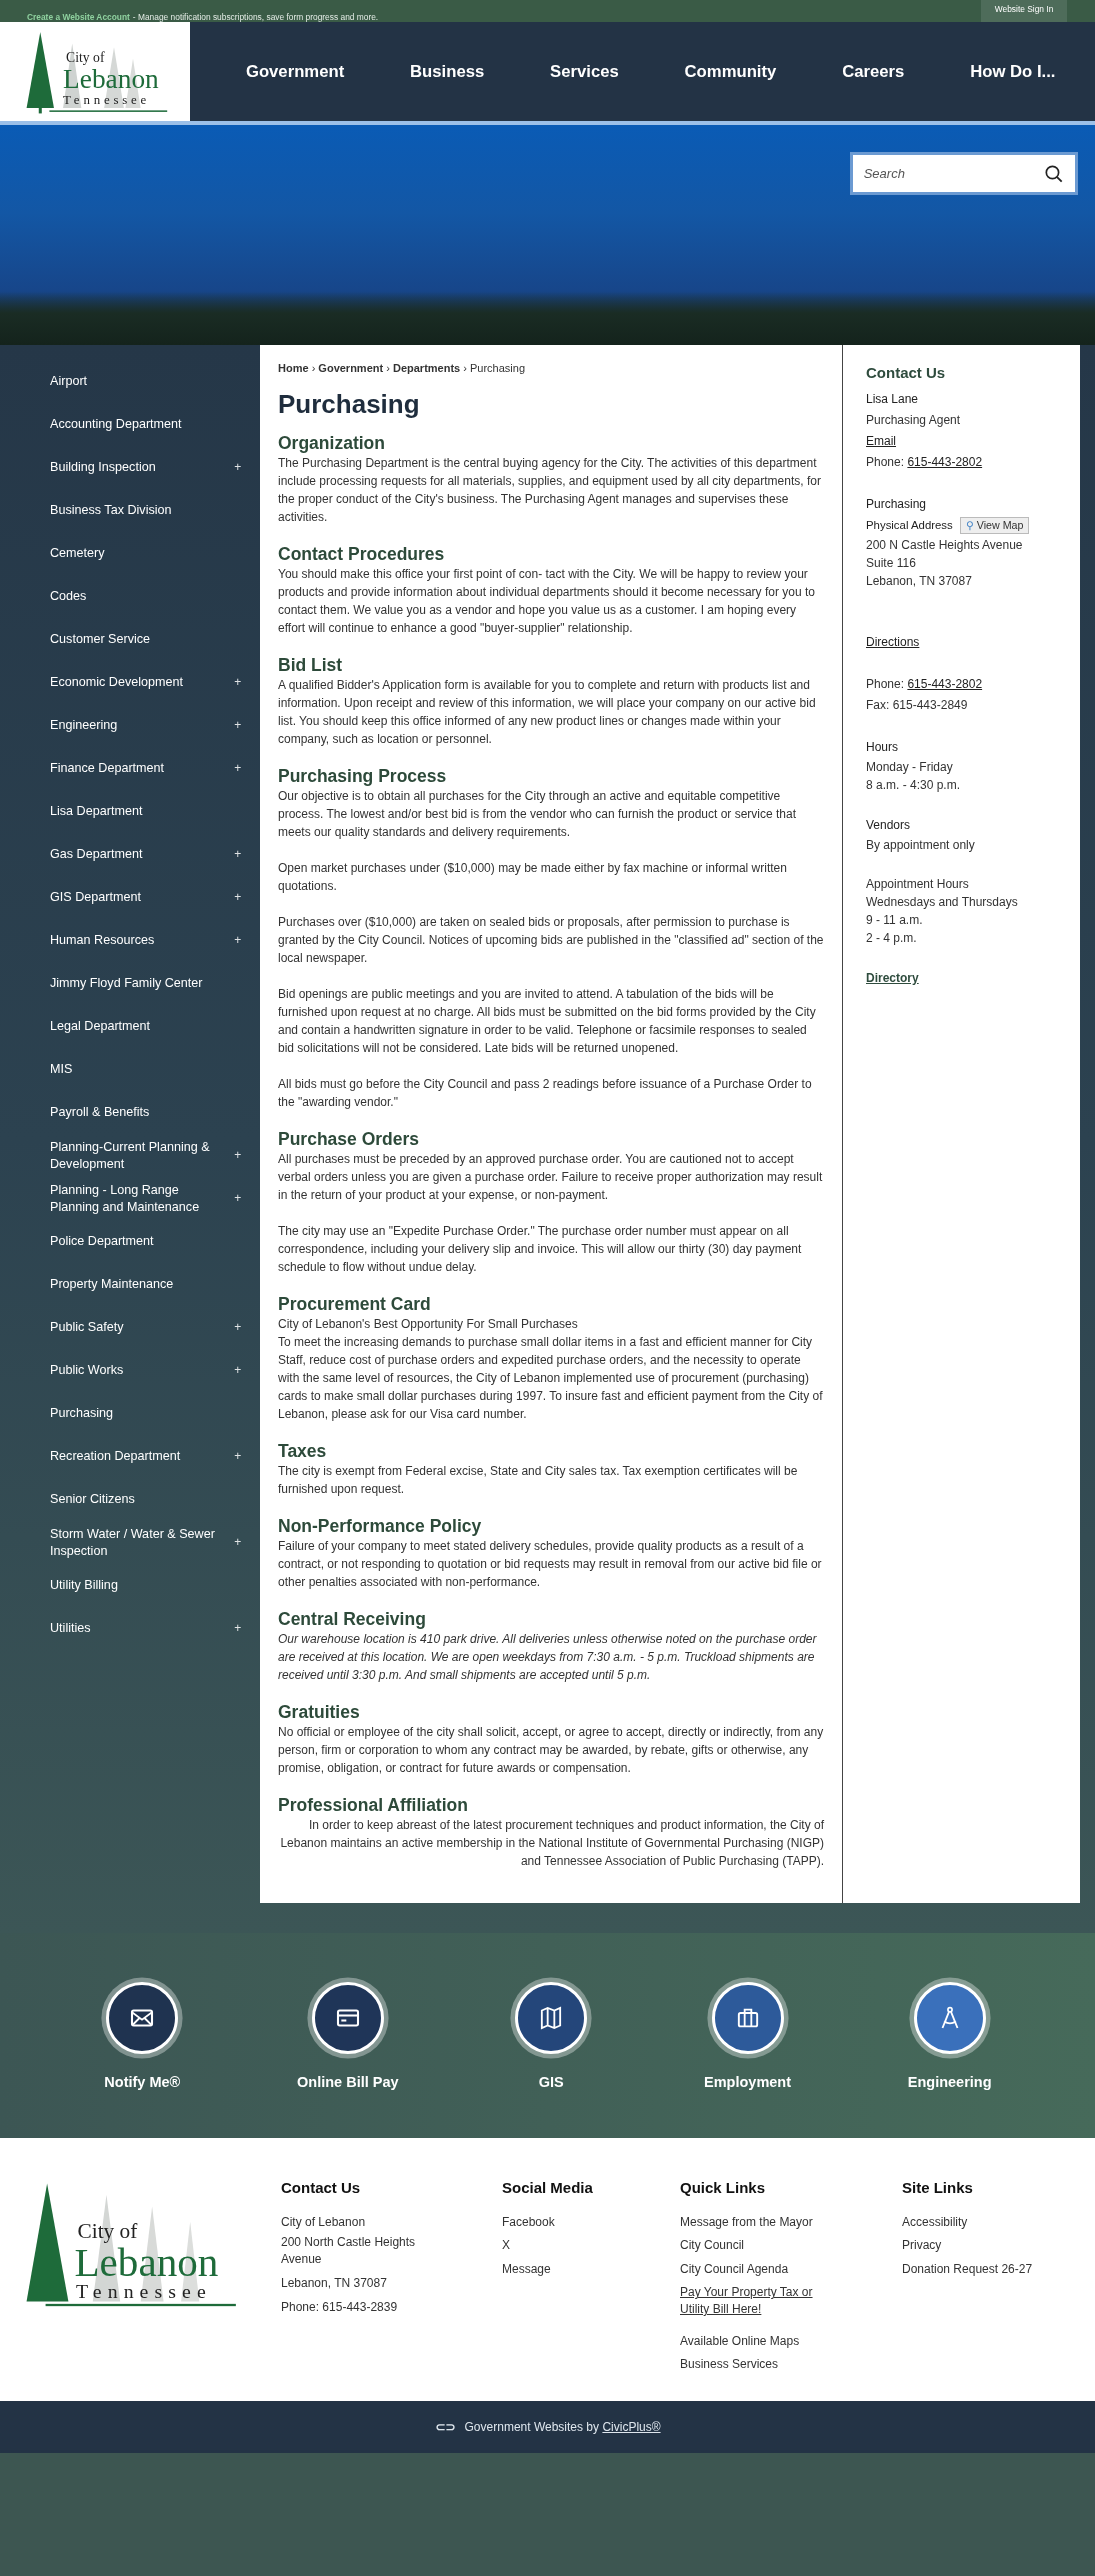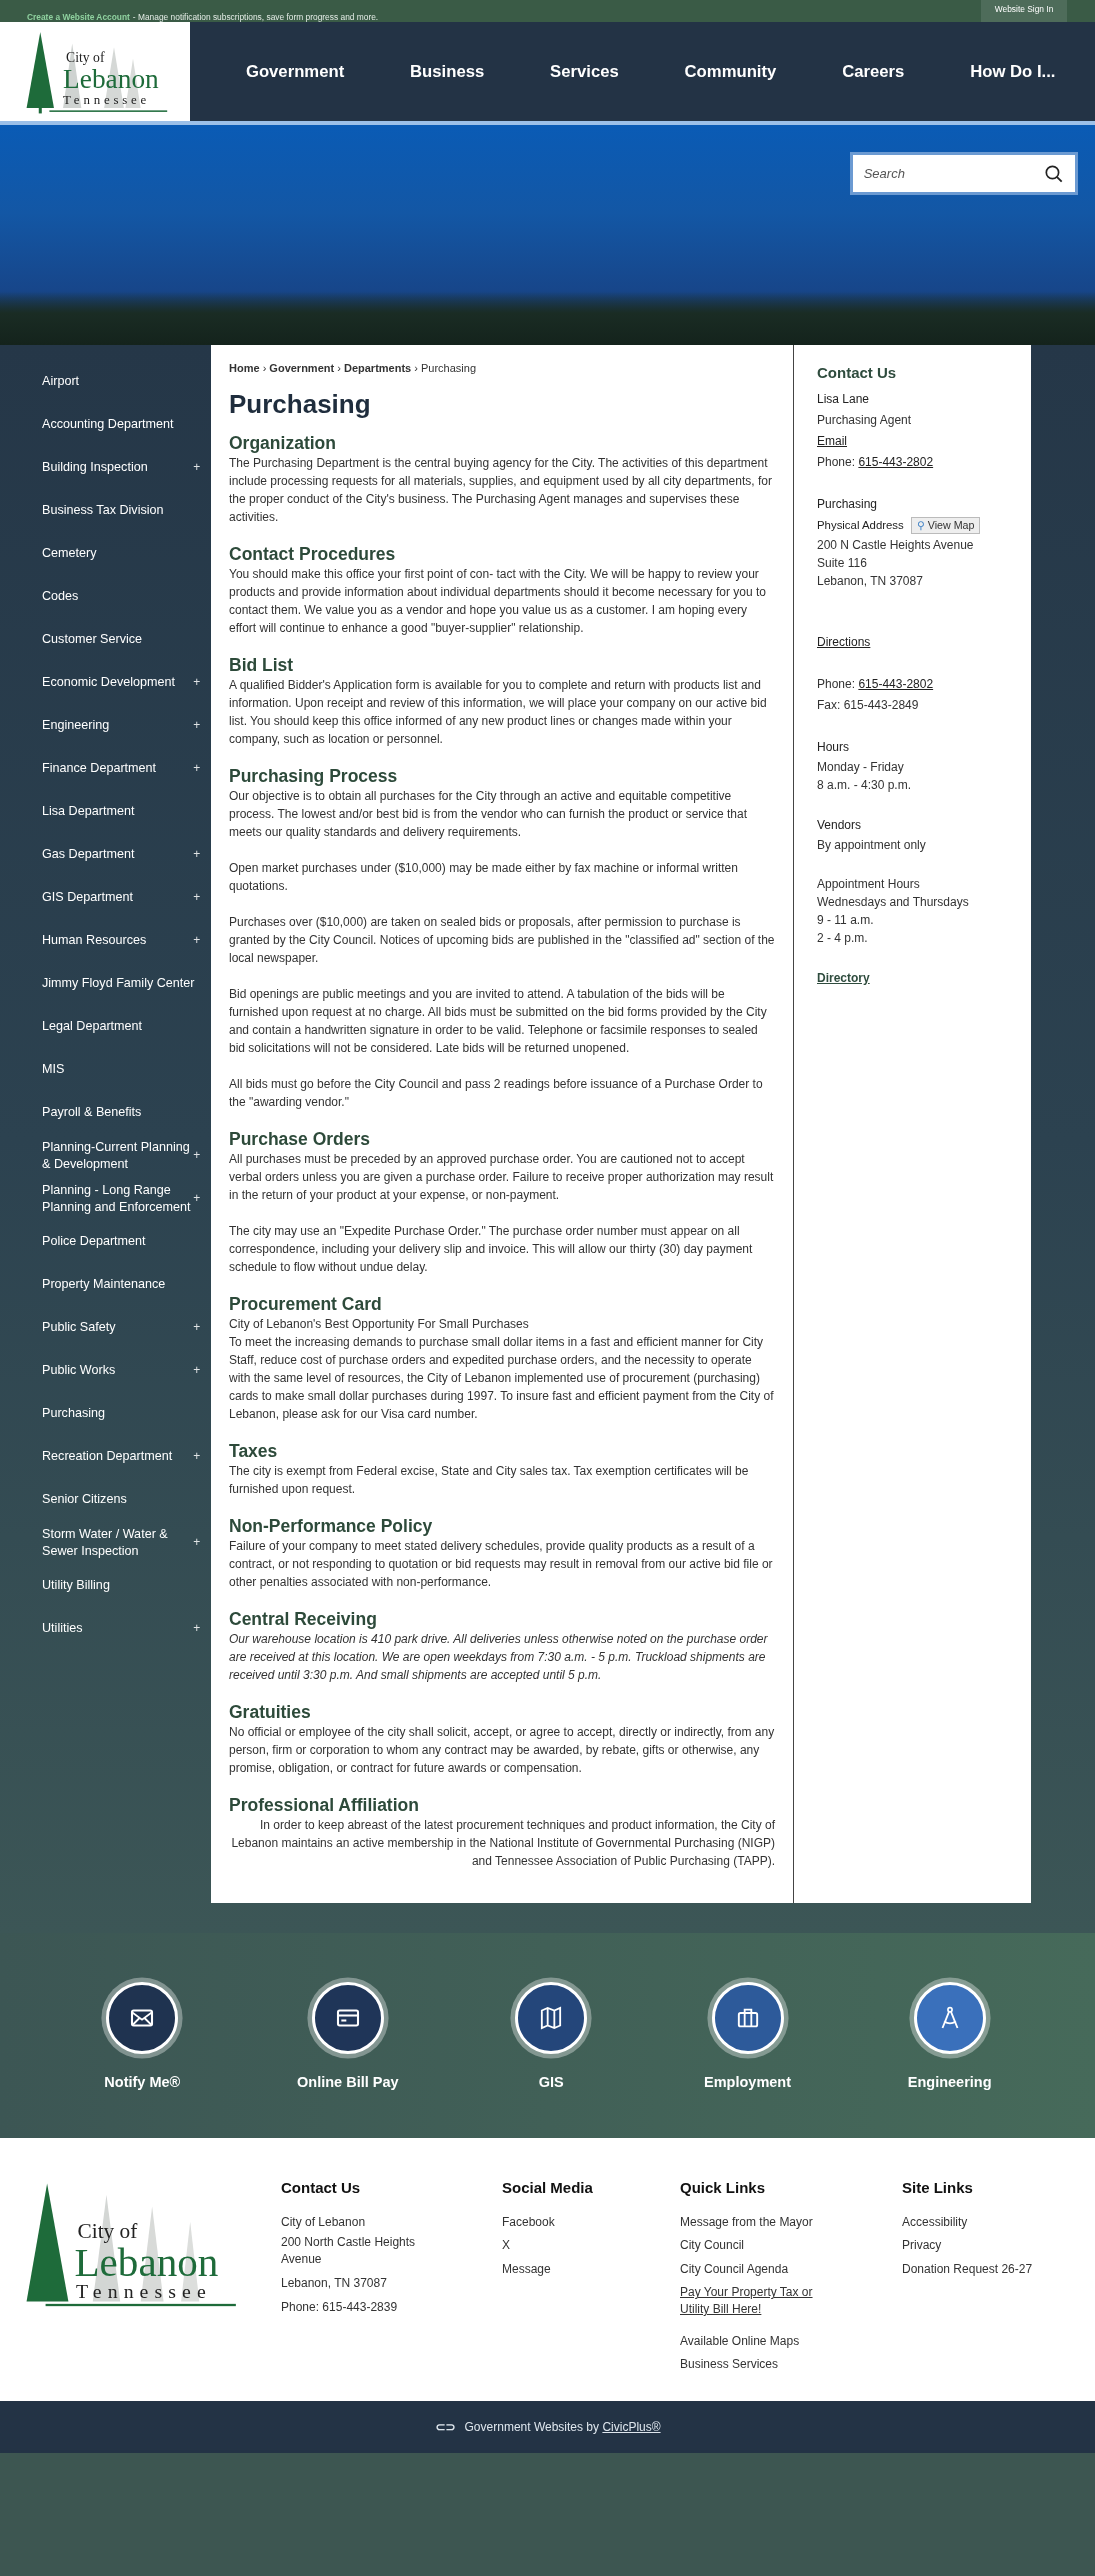--- a/index.html
+++ b/index.html
@@ -9,21 +9,21 @@
 .topbar .acct{color:#8fd19f;font-weight:bold;margin-right:3px}
 .signin{background:#4e6c5a;height:26px;display:flex;align-items:center;padding:0 13.7px;margin-right:29px;color:#fff;font-size:8.4px}
 .header{height:99px;background:#233345;display:flex;position:relative}
 .logo{width:190px;height:99px;background:#fff;display:flex;align-items:center;justify-content:center}
 .nav{display:flex;align-items:center;flex:1;justify-content:space-around;padding:0 7.6px 0 23px}
 .nav a{color:#fff;font-weight:bold;font-size:16.7px;text-decoration:none}
 .hero{height:224px;background:linear-gradient(180deg,#0a5bb5 0%,#1357a5 40%,#17468a 75%,#1b3040 92%,#102030 100%);position:relative;border-top:4.6px solid #9cc0e8}
 .trees{position:absolute;left:0;right:0;bottom:0;height:53px;background:linear-gradient(180deg,transparent 0%,#1a2c24 40%,#14231c 100%)}
 .search{position:absolute;right:18px;top:27px;width:228px;height:43px;background:#fff;border:3px solid #6b9ad2;display:flex;align-items:center;padding:0 10.7px;font-style:italic;color:#555;font-size:13px;justify-content:space-between}
 .main{display:flex;position:relative;background:linear-gradient(180deg,#253748 0%,#2c4250 50%,#3c5656 100%);padding-bottom:30px}
-.sidebar{width:211px;padding:15px 0}
+.sidebar{width:260px;padding:15px 8px}
 .side-item{display:flex;align-items:center;justify-content:space-between;padding:0 10.7px 0 42px;min-height:43px;color:#fff;font-size:12.6px;line-height:1.35}
 .side-item .plus{font-size:12px;opacity:.85}
 .content{width:583px;background:#fff;padding:16.7px 18px 15px 18px;border-right:1.5px solid #444}
 .crumb{font-size:11px;color:#333}
 .crumb b{font-weight:bold}
 h1{font-size:26px;color:#1f2d3d;margin:15px 0 13.7px}
 h2{font-size:17.5px;color:#2d4a3a;margin-top:4.6px}
 p{font-size:12px;line-height:18px;color:#333;margin-bottom:18px}
 .rail{width:237px;background:#fff;padding:16.7px 23px;font-size:12px;line-height:21px;color:#333}
 .rail h3{color:#2f4c3e;font-size:15px;margin-bottom:6px}
@@ -153,21 +153,21 @@
       </div>
       <div class="side-item">
         <span style="max-width:167px">Payroll &amp; Benefits</span>
         <span class="plus"></span>
       </div>
       <div class="side-item">
         <span style="max-width:167px">Planning-Current Planning &amp; Development</span>
         <span class="plus">+</span>
       </div>
       <div class="side-item">
-        <span style="max-width:167px">Planning - Long Range Planning and Enforcement</span>
+        <span style="max-width:167px">Planning - Long Range Planning and Maintenance</span>
         <span class="plus">+</span>
       </div>
       <div class="side-item">
         <span style="max-width:167px">Police Department</span>
         <span class="plus"></span>
       </div>
       <div class="side-item">
         <span style="max-width:167px">Property Maintenance</span>
         <span class="plus"></span>
       </div>

